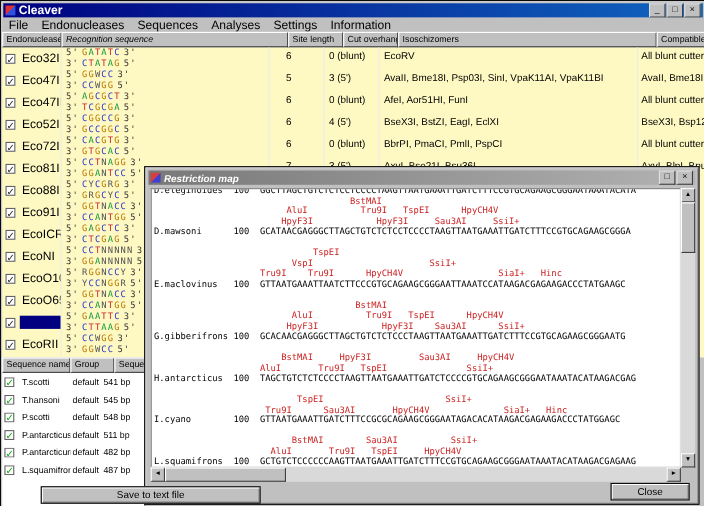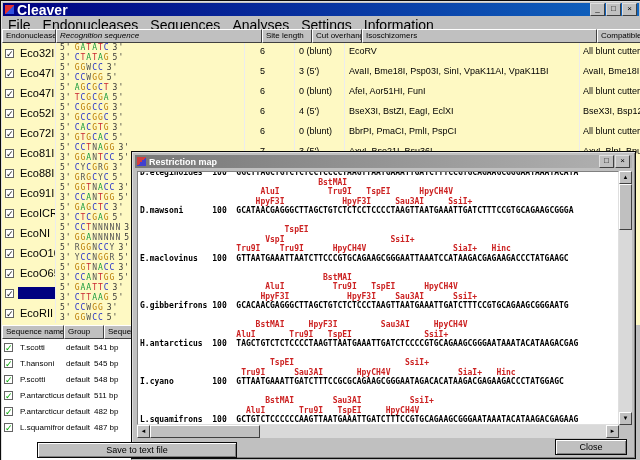--- a/index.html
+++ b/index.html
@@ -1,25 +1,25 @@
 <!DOCTYPE html>
 <html><head>
 <meta charset="utf-8">
 <style>
   html,body{margin:0;padding:0;width:640px;height:460px;overflow:hidden;background:#808080;}
   #app{position:relative;width:640px;height:460px;background:#c0c0c0;font-family:"Liberation Sans",sans-serif;overflow:hidden;border:1px solid #0a0a0a;box-shadow:inset 1px 1px 0 #dfdfdf, inset -1px -1px 0 #808080;}
 
   
   .titlebar{position:absolute;left:2px;top:2px;width:636px;height:13px;background:linear-gradient(90deg,#000080,#1066c0);display:flex;align-items:center;padding:0 2px;box-sizing:border-box;}
   .ticon{width:9px;height:9px;margin-right:3px;background:linear-gradient(135deg,#e03030 0 50%,#3050e0 50% 100%);flex:none;}
-  .ttext{color:#fff;font-size:14px;font-weight:bold;flex:1;line-height:12px;white-space:nowrap;}
+  .ttext{color:#fff;font-size:11px;font-weight:bold;flex:1;line-height:12px;white-space:nowrap;}
   .tbtn{width:13px;height:11px;background:#c0c0c0;border:1px solid;border-color:#dfdfdf #404040 #404040 #dfdfdf;font-size:8px;line-height:9px;text-align:center;margin-left:1px;flex:none;color:#000;}
 
   
-  .menubar{position:absolute;left:2px;top:15px;width:636px;height:13px;display:flex;font-size:14px;background:#c0c0c0;}
+  .menubar{position:absolute;left:2px;top:15px;width:636px;height:13px;display:flex;font-size:11px;background:#c0c0c0;}
   .menu-item{padding:1px 7px 0 5px;white-space:nowrap;}
 
   
   .etable{position:absolute;left:1px;top:28px;width:638px;height:296px;background:#fef9c3;}
   .ehead{display:flex;height:14px;}
   .hcell{background:#c0c0c0;border:1px solid;border-color:#fff #404040 #404040 #fff;font-size:8px;padding:1px 3px 0 3px;overflow:hidden;white-space:nowrap;box-sizing:border-box;flex:none;}
   .ebody{position:absolute;top:14px;left:0;right:0;bottom:0;overflow:hidden;}
   .erow{display:flex;height:20px;}
   .cell{overflow:hidden;white-space:nowrap;border-right:1px solid #ececec;box-sizing:border-box;flex:none;}
   .c0{width:54px;display:flex;align-items:center;padding-left:3px;}
@@ -45,24 +45,24 @@
   .scell{overflow:hidden;white-space:nowrap;font-size:8px;box-sizing:border-box;flex:none;}
   .s0{width:62px;display:flex;align-items:center;padding-left:2px;}
   .s1{width:28px;padding-left:2px;}
   .s2{width:40px;padding-left:2px;}
   .sname{padding-left:3px;}
 
   
   .popup{position:absolute;left:130px;top:150px;width:505px;height:308px;background:#c0c0c0;border:1px solid #0a0a0a;box-shadow:inset 1px 1px 0 #dfdfdf, inset -1px -1px 0 #808080;z-index:10;box-sizing:border-box;}
   .ptitle{position:absolute;left:3px;top:3px;width:497px;height:13px;background:linear-gradient(90deg,#787878,#b2b2b2);display:flex;align-items:center;padding:0 2px;box-sizing:border-box;}
   .picon{width:9px;height:9px;margin-right:3px;background:linear-gradient(135deg,#d04040 0 50%,#4040d0 50% 100%);flex:none;}
-  .ptext{color:#fff;font-size:9px;font-weight:bold;flex:1;line-height:12px;}
+  .ptext{color:#fff;font-size:9px;font-weight:bold;flex:1;line-height:12px;font-style:italic;}
   .ptextarea{position:absolute;left:5px;top:19px;width:482px;height:254px;background:#fff;border:1px solid;border-color:#808080 #dfdfdf #dfdfdf #808080;overflow:hidden;box-sizing:border-box;padding-left:2px;}
   .maptext{margin-top:-4px;}
-  .mline{white-space:pre;font-family:"DejaVu Sans Mono",monospace;font-size:8px;line-height:9.5px;color:#000;font-weight:bold;}
+  .mline{white-space:pre;font-family:"DejaVu Sans Mono",monospace;font-size:8px;line-height:9.5px;color:#000;}
   .mline.red{color:#cc2222;}
   .vscroll{position:absolute;left:487px;top:19px;width:13px;height:254px;background:#d9d9d9;}
   .hscroll{position:absolute;left:5px;top:273px;width:482px;height:13px;background:#d9d9d9;}
   .sarrow{position:absolute;width:13px;height:13px;background:#c0c0c0;border:1px solid;border-color:#fff #404040 #404040 #fff;font-size:6px;line-height:11px;text-align:center;box-sizing:border-box;color:#000;}
   .sarrow.up{left:0;top:0}.sarrow.down{left:0;bottom:0}.sarrow.left{left:0;top:0}.sarrow.right{right:0;top:0}
   .vthumb{position:absolute;left:0;top:13px;width:13px;height:46px;background:#c0c0c0;border:1px solid;border-color:#fff #404040 #404040 #fff;box-sizing:border-box;}
   .hthumb{position:absolute;left:13px;top:0;width:110px;height:13px;background:#c0c0c0;border:1px solid;border-color:#fff #404040 #404040 #fff;box-sizing:border-box;}
 
   .button95{background:#c0c0c0;border:1px solid #0a0a0a;box-shadow:inset 1px 1px 0 #fff, inset -1px -1px 0 #808080;font-size:9px;font-family:"Liberation Sans",sans-serif;text-align:center;padding:0;}
   .closebtn{position:absolute;left:423px;top:287px;width:72px;height:16px;}

